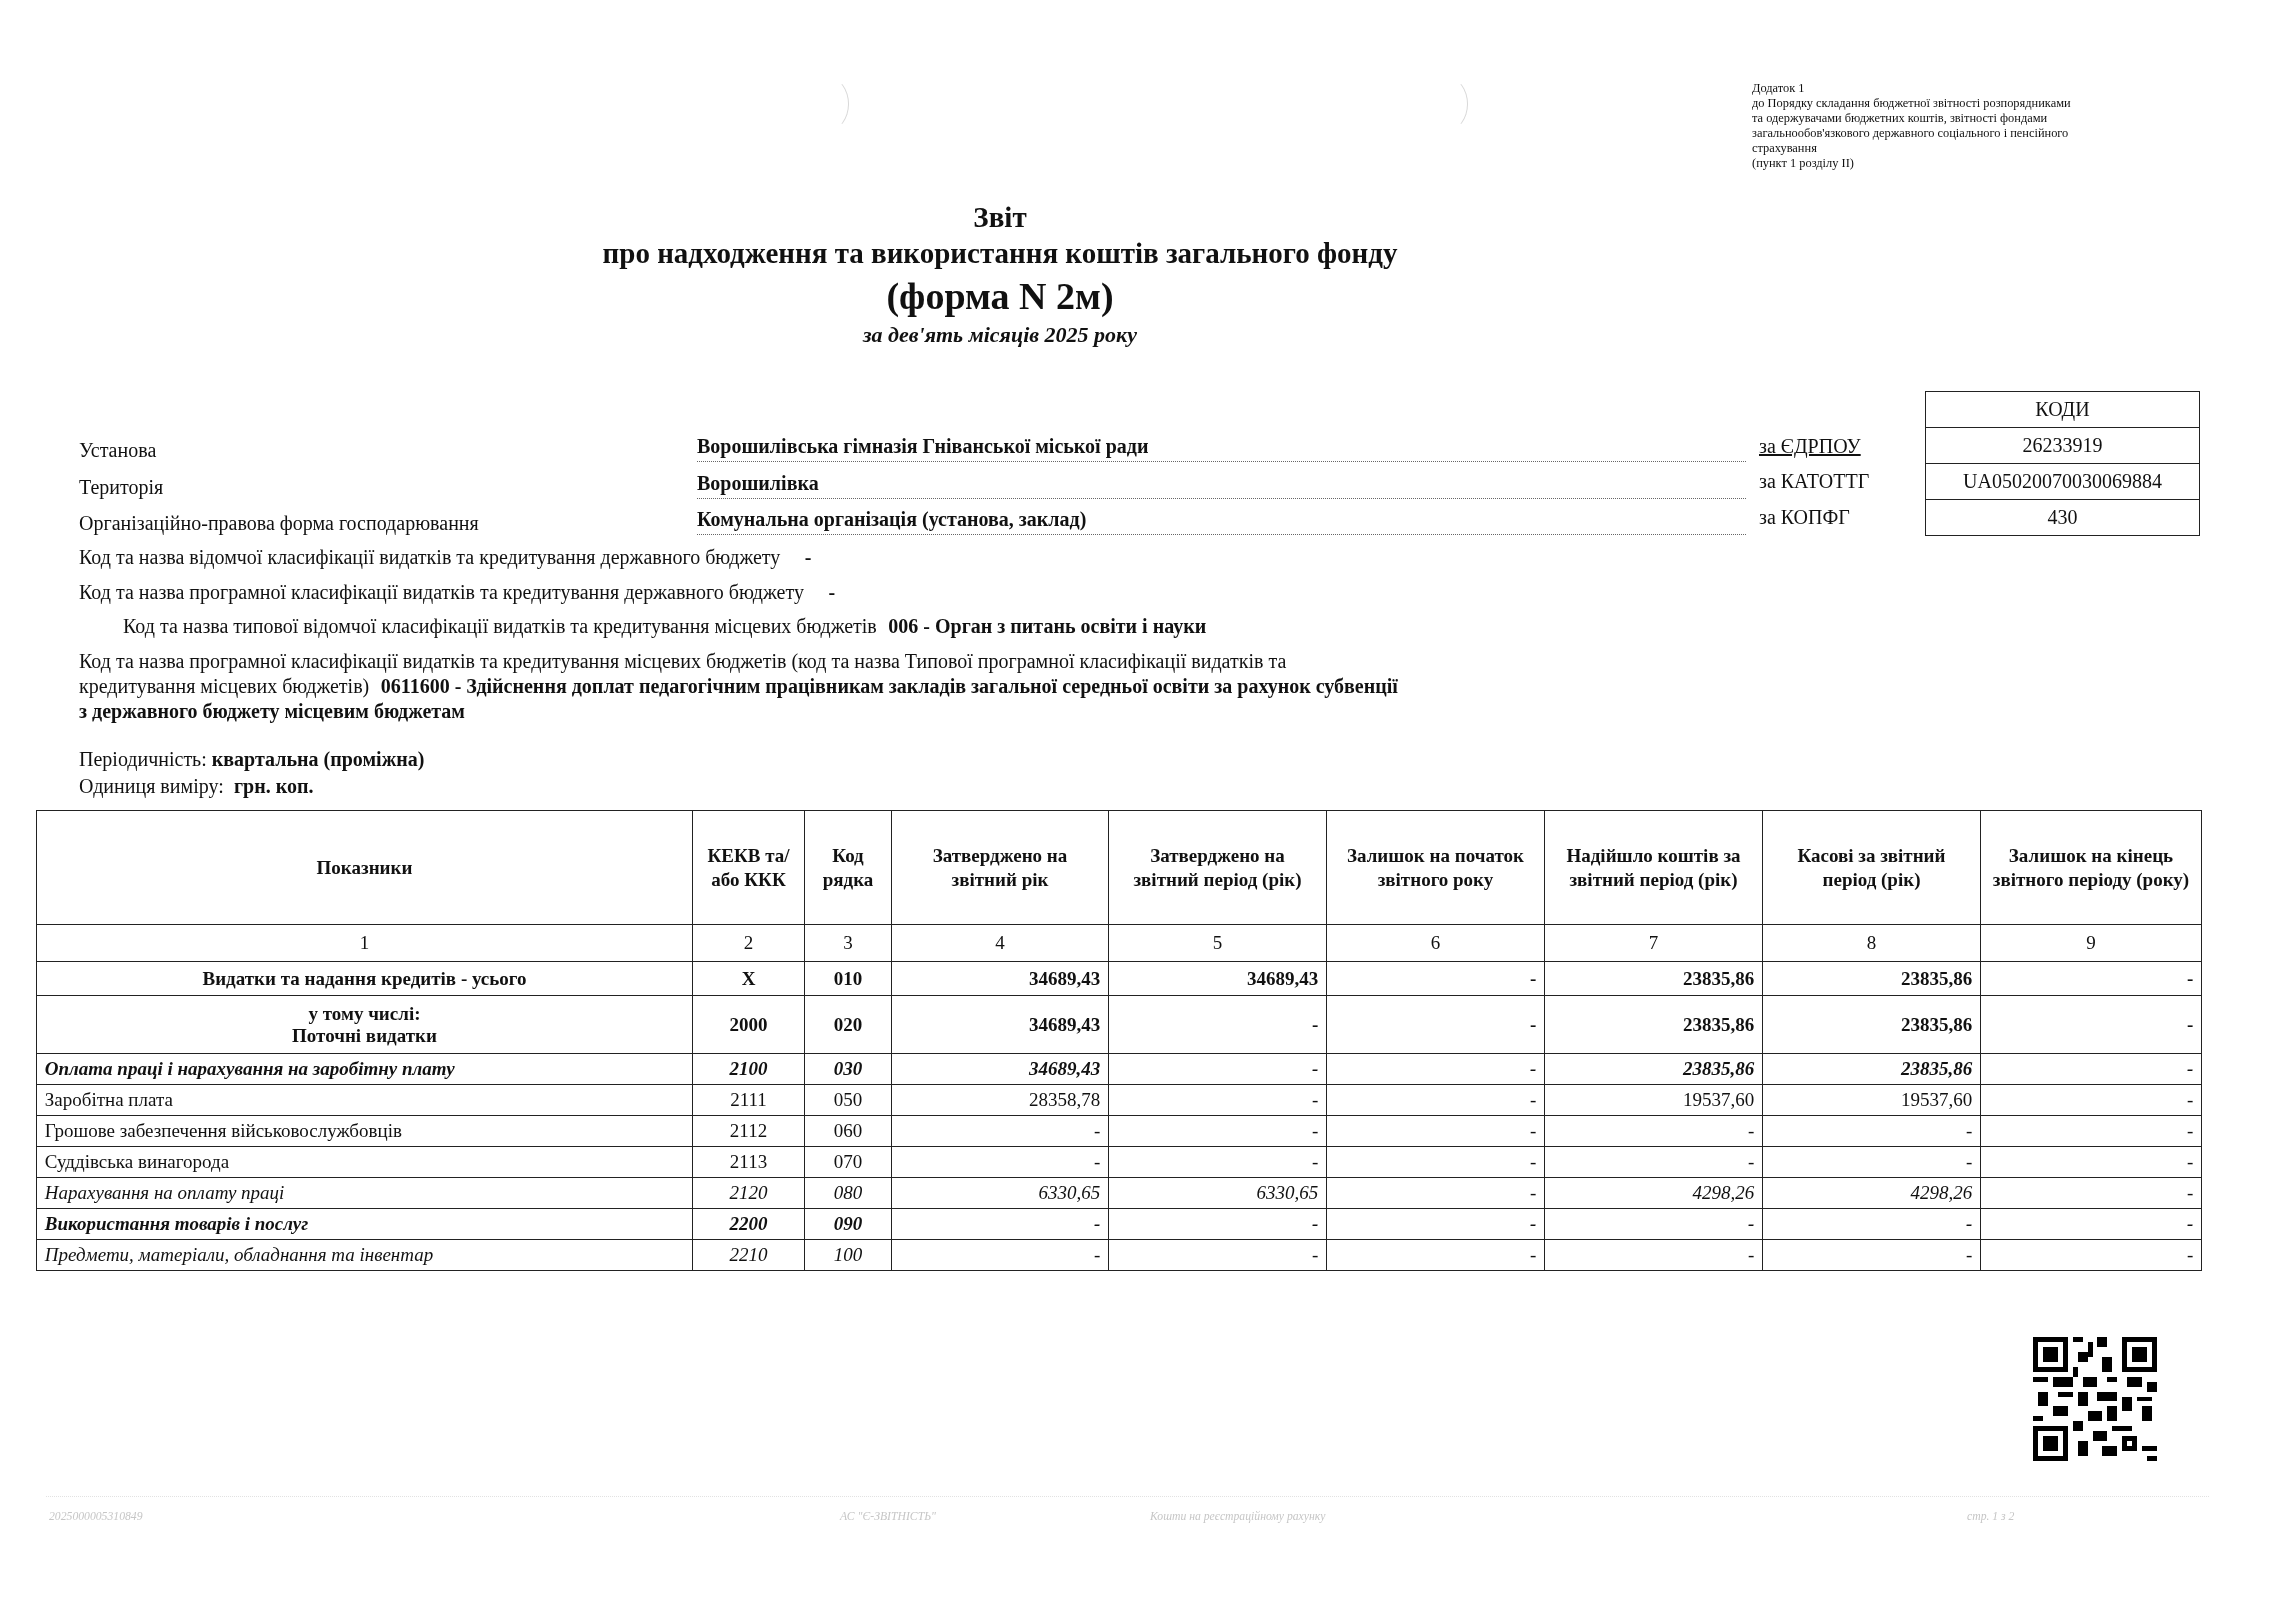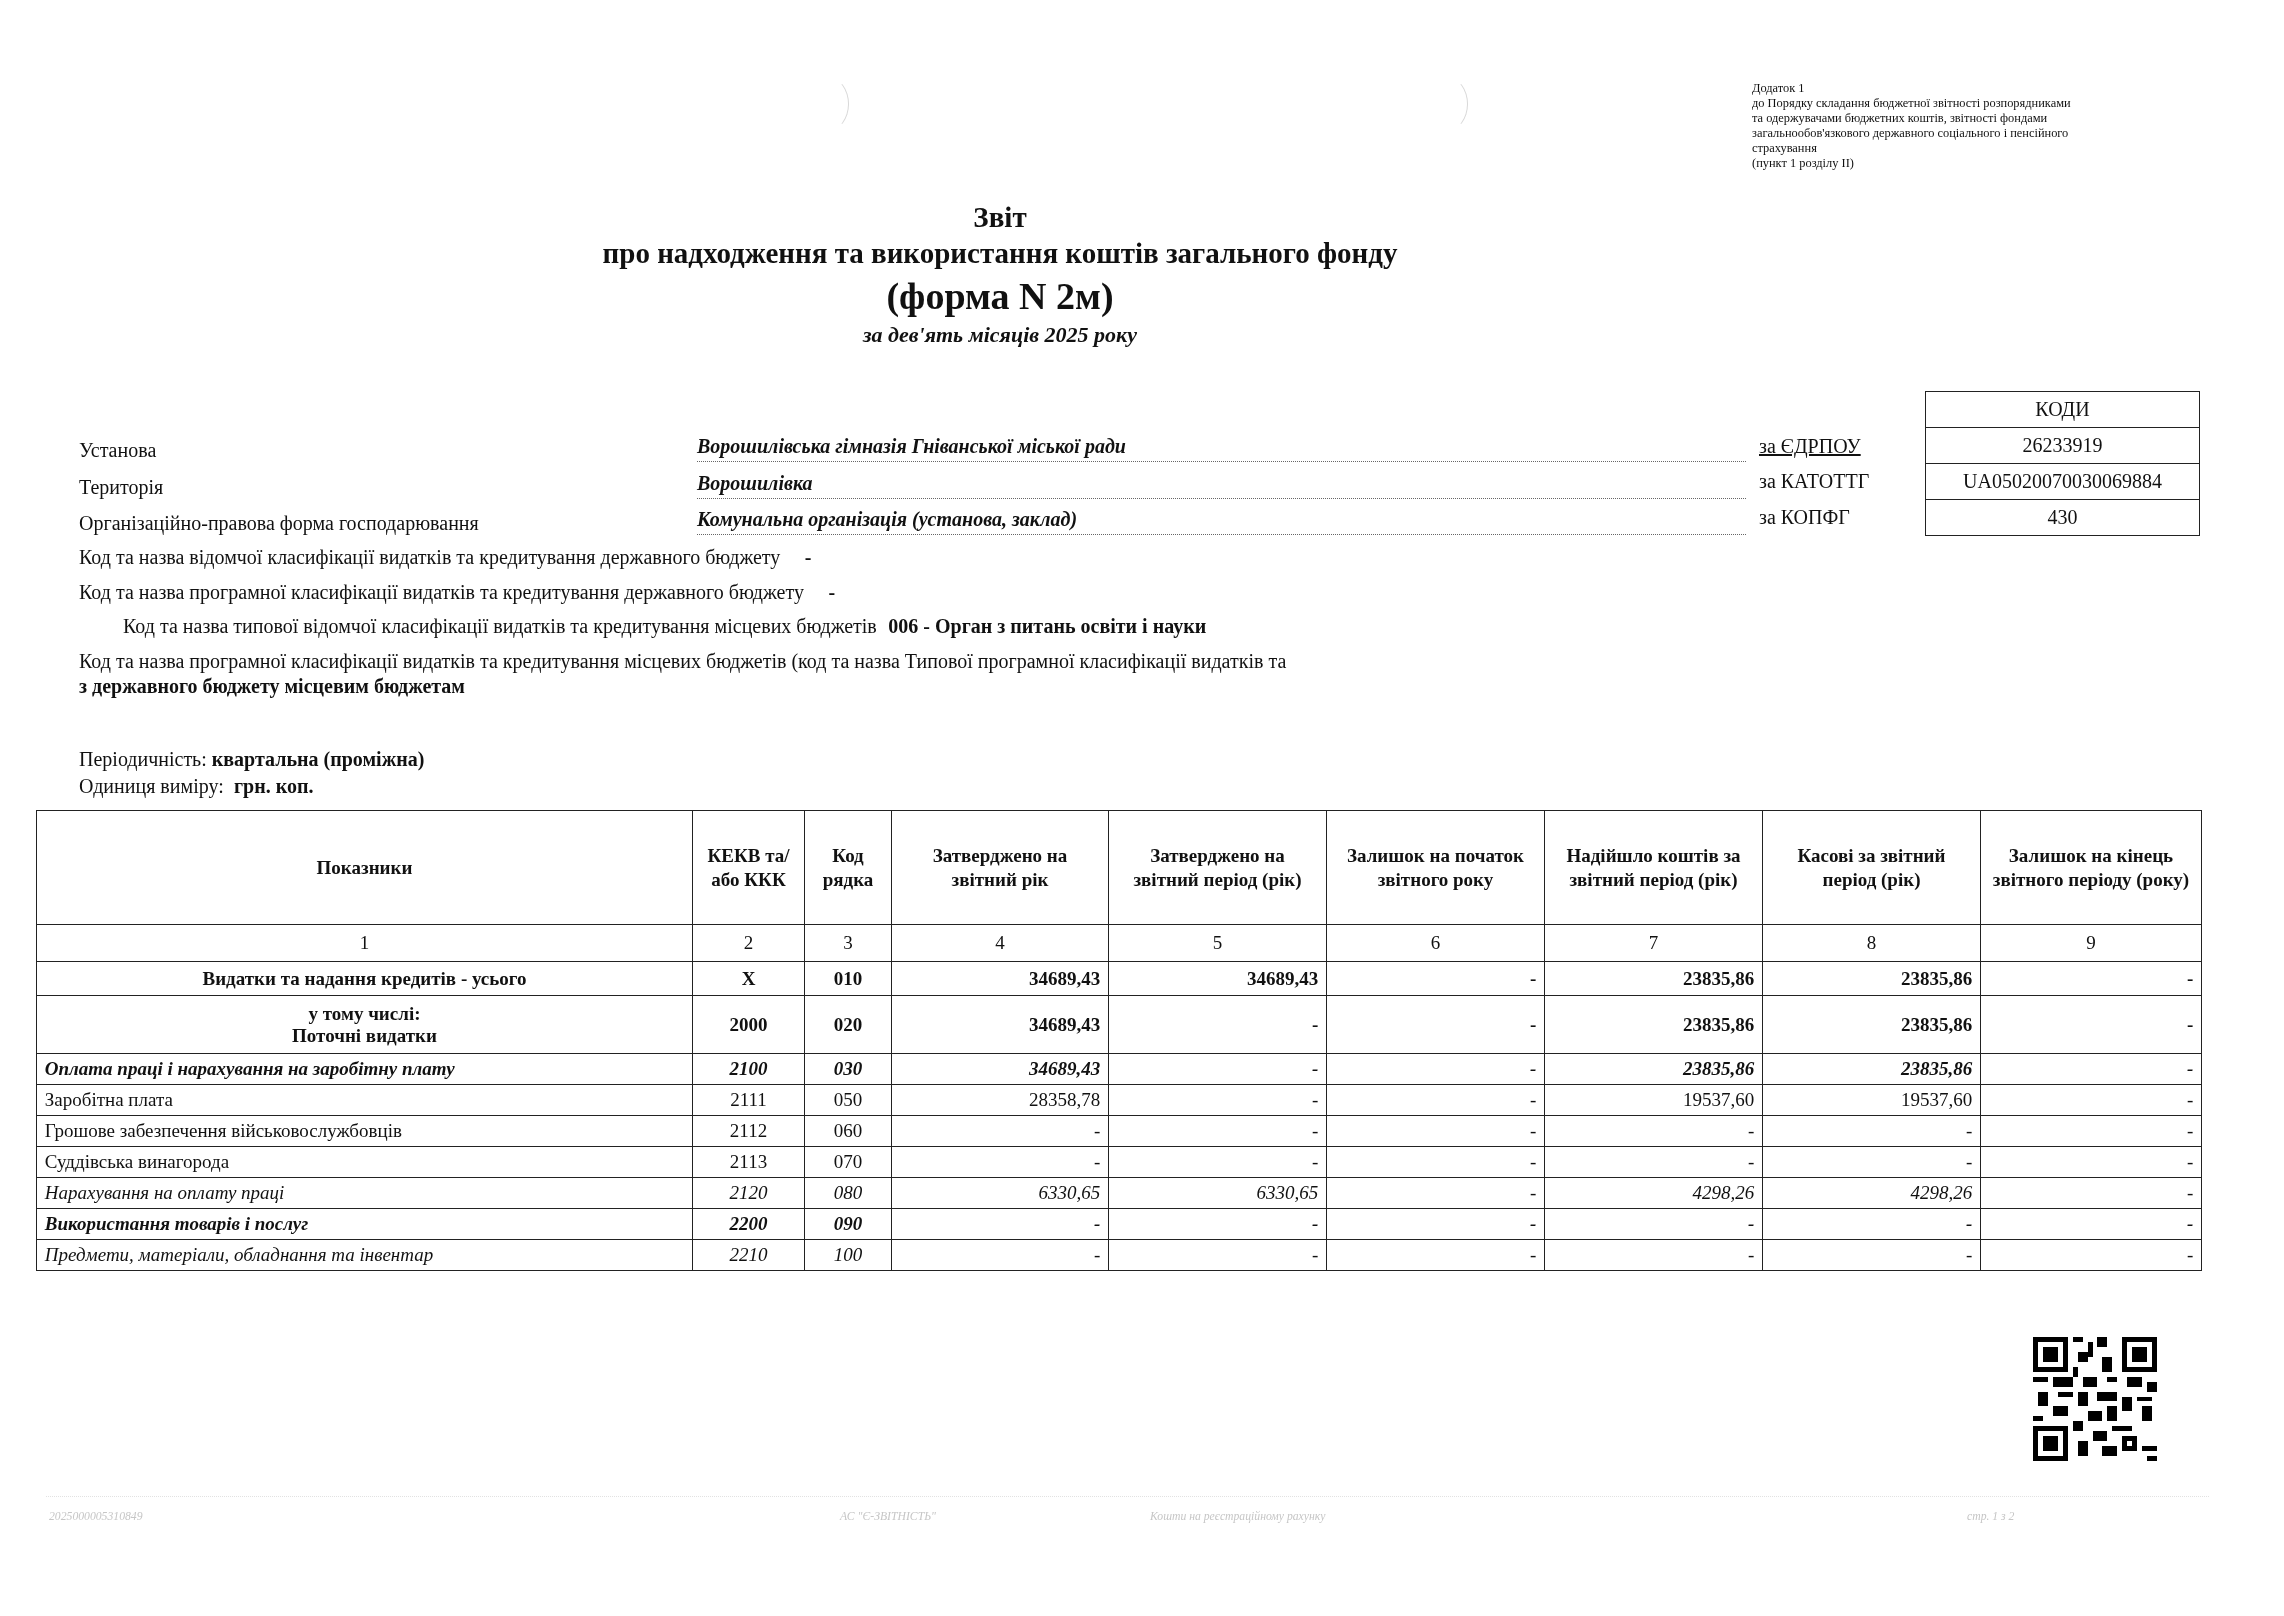--- a/index.html
+++ b/index.html
@@ -8,21 +8,21 @@
   .abs { position: absolute; }
   .punch { position: absolute; width: 39px; height: 52px; border: 1.3px solid #d8d8d8;
            border-radius: 50%; border-left-color: transparent; border-top-color: transparent; border-bottom-color: transparent; }
   .appendix { left: 1752px; top: 81px; width: 456px; font-size: 12.4px; line-height: 15px; }
   .title-block { left: 18px; width: 1964px; text-align: center; font-weight: bold; }
   .t1 { top: 201px; font-size: 29px; }
   .t2 { top: 237px; font-size: 29px; }
   .t3 { top: 274px; font-size: 38px; }
   .t4 { top: 322px; font-size: 22px; font-style: italic; }
   .lbl { font-size: 20px; left: 79px; }
-  .val { font-size: 20px; font-weight: bold; font-style: italic; left: 697px; width: 1049px;
+  .val { font-size: 20px; font-weight: bold; left: 697px; width: 1049px;
          border-bottom: 1.3px dotted #666; padding-bottom: 2.6px; }
   .code-lbl { font-size: 20px; left: 1759px; }
   .codes { left: 1925px; top: 391px; width: 275px; border-collapse: collapse; font-size: 20px; }
   .codes td { border: 1.3px solid #222; text-align: center; height: 35px; padding: 0; }
   .line { font-size: 20px; left: 79px; }
   .line b { font-weight: bold; }
   table.main { position: absolute; left: 36px; top: 810px; border-collapse: collapse;
                font-size: 19px; table-layout: fixed; }
   table.main td, table.main th { border: 1.3px solid #222; padding: 0 7.8px; }
   table.main th { font-weight: bold; text-align: center; height: 113px; line-height: 23.5px; font-size: 19px; }
@@ -93,20 +93,24 @@
 <div class="abs line" style="top:581px;">
   <span>Код та назва програмної класифікації видатків та кредитування державного бюджету</span>
   <b style="margin-left:19.5px;">-</b>
 </div>
 <div class="abs line" style="top:615px;margin-left:44px;">
   <span>Код та назва типової відомчої класифікації видатків та кредитування місцевих бюджетів</span>
   <b style="margin-left:6.5px;">006 - Орган з питань освіти і науки</b>
 </div>
 <div class="abs line" style="top:649px; width:1694px; line-height:25px;">
   <div>Код та назва програмної класифікації видатків та кредитування місцевих бюджетів (код та назва Типової програмної класифікації видатків та</div>
+  <div>
+    <span>кредитування місцевих бюджетів)</span>
+    <b style="margin-left:6.5px;">0611600 - Здійснення доплат педагогічним працівникам закладів загальної середньої освіти за рахунок субвенції</b>
+  </div>
   <b>з державного бюджету місцевим бюджетам</b>
 </div>
 
 <div class="abs line" style="top:748px;">
   <span>Періодичність:</span>
   <b>квартальна (проміжна)</b>
 </div>
 <div class="abs line" style="top:775px;">
   <span>Одиниця виміру:</span>
   <b style="margin-left:5.2px;">грн. коп.</b>

